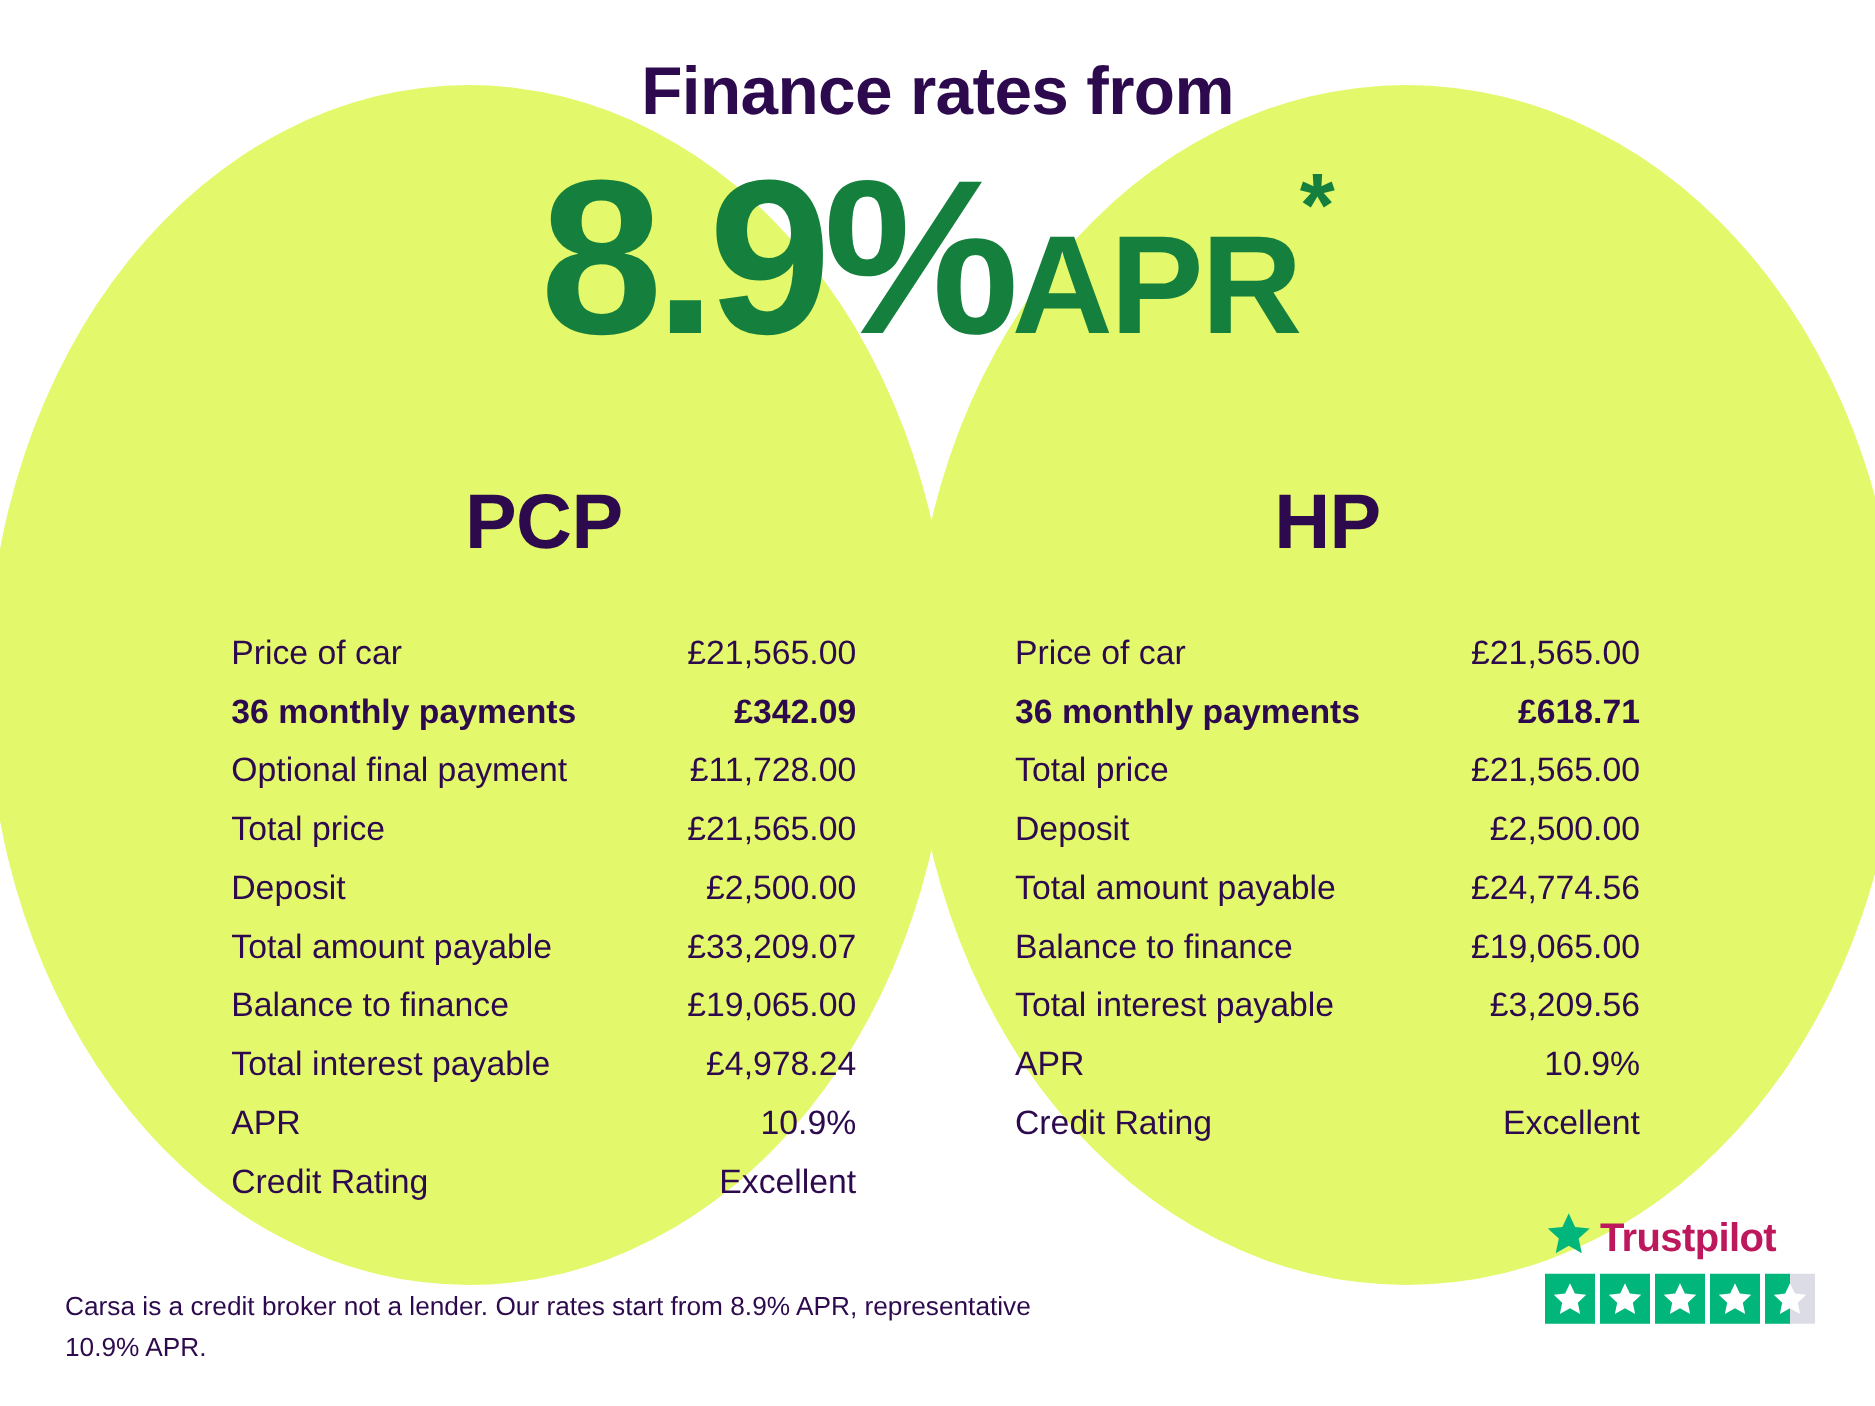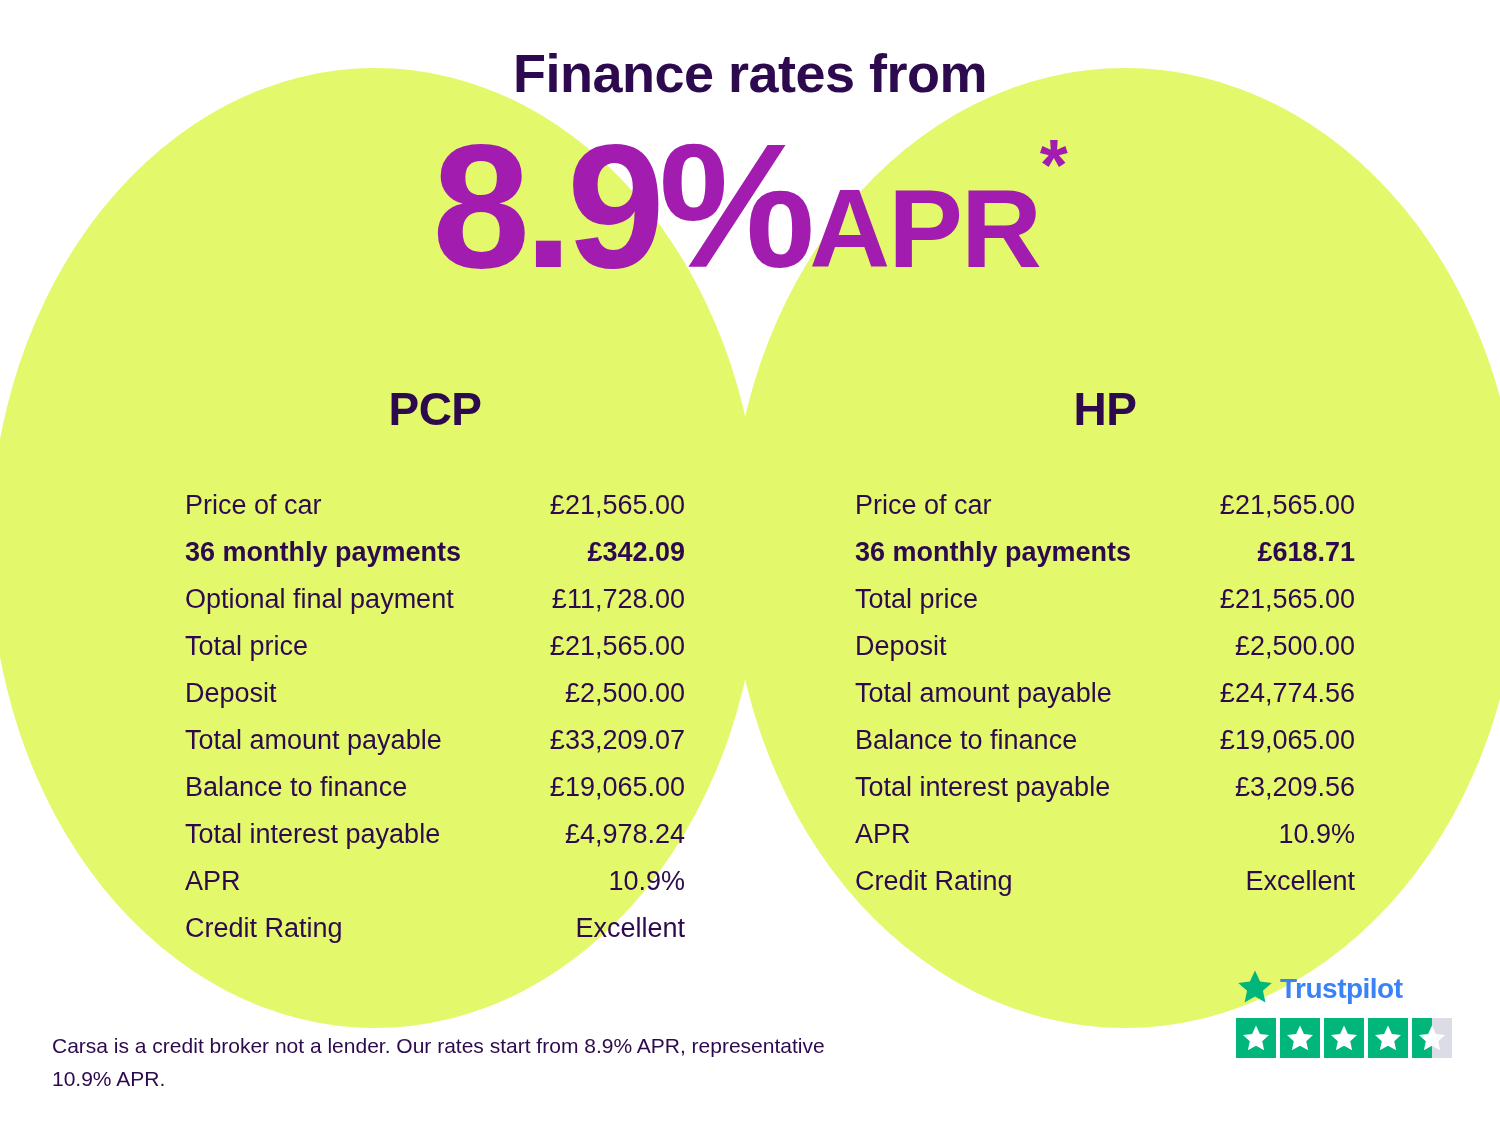--- a/index.html
+++ b/index.html
@@ -54,21 +54,21 @@
     font-weight: bold;
     color: #2d0a4e;
     letter-spacing: -0.5px;
   }
   .apr-line {
     position: absolute;
     top: 118px;
     left: 0;
     width: 1500px;
     text-align: center;
-    color: #a21caf;
+    color: #15803d;
     white-space: nowrap;
   }
   .apr-big {
     font-size: 176px;
     font-weight: bold;
     letter-spacing: -6px;
     line-height: 1;
     vertical-align: baseline;
   }
   .apr-word {
@@ -93,23 +93,23 @@
     display: flex;
   }
   .col {
     width: 750px;
     box-sizing: border-box;
   }
   .col-inner {
     width: 500px;
   }
   .col-left .col-inner { margin-left: 185px; }
-  .col-right .col-inner { margin-left: 105px; }
+  .col-right .col-inner { margin-left: 62px; }
   .col-title {
-    font-size: 46px;
+    font-size: 62px;
     font-weight: bold;
     color: #2d0a4e;
     text-align: center;
     margin-bottom: 46px;
     letter-spacing: -0.5px;
   }
   .row {
     display: flex;
     justify-content: space-between;
     align-items: flex-start;
@@ -137,23 +137,23 @@
     top: 968px;
     width: 216px;
   }
   .tp-head {
     display: flex;
     align-items: center;
     gap: 6px;
     margin-bottom: 8px;
   }
   .tp-name {
-    font-size: 28px;
-    font-weight: bold;
-    color: #3b82f6;
+    font-size: 32px;
+    font-weight: bold;
+    color: #be185d;
     letter-spacing: -0.5px;
     line-height: 1;
   }
   .tp-stars {
     display: flex;
     gap: 4px;
   }
   .tp-star {
     width: 40px;
     height: 40px;

